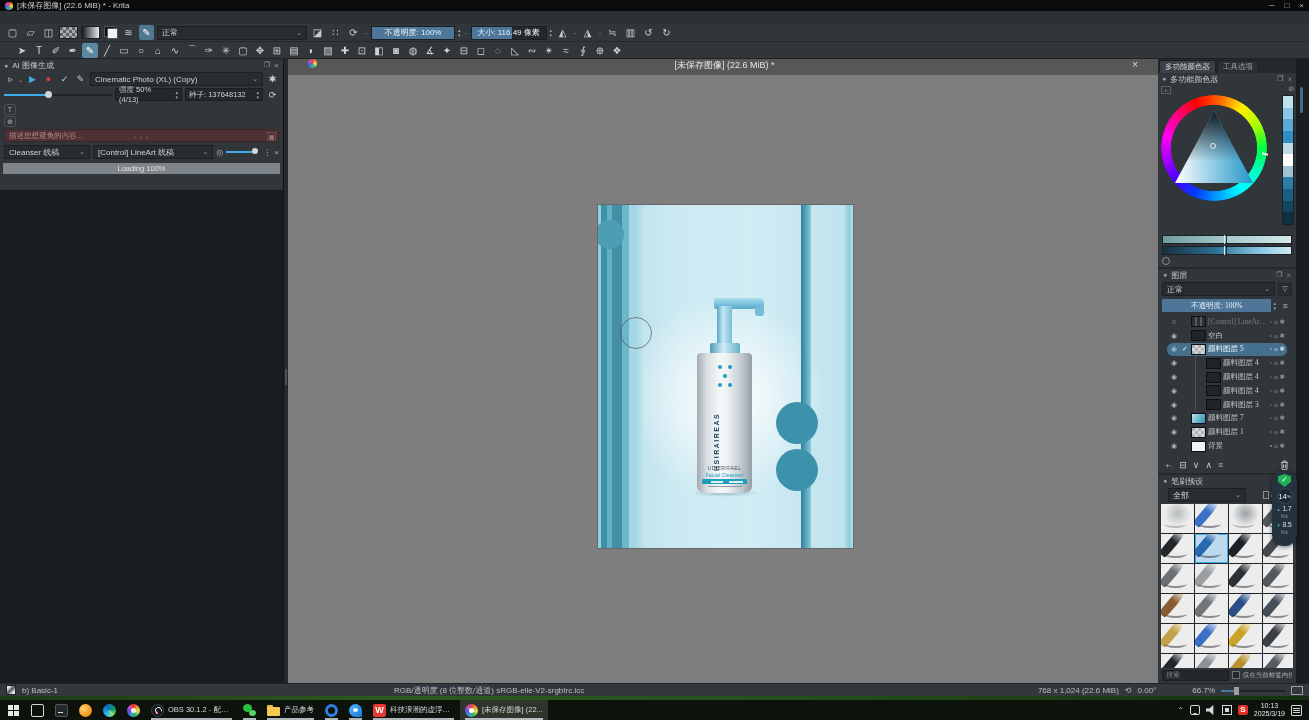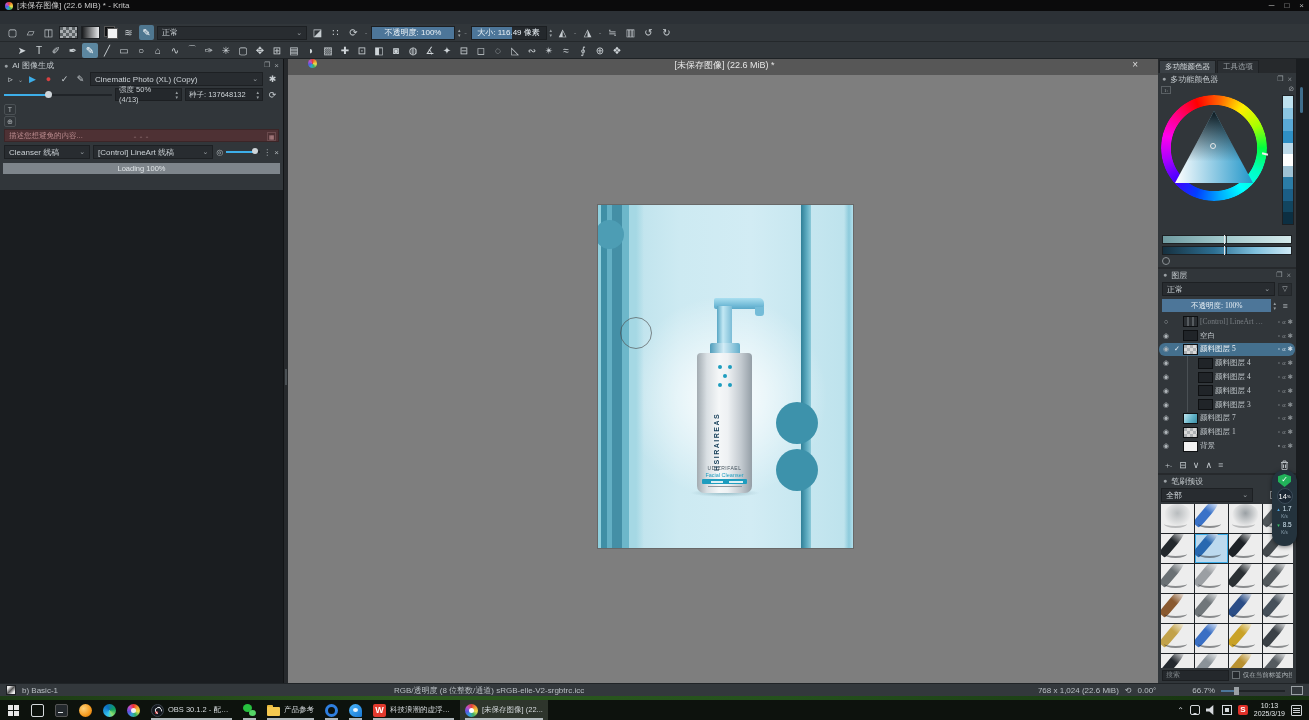--- a/index.html
+++ b/index.html
@@ -177,21 +177,21 @@
   .round-btn { margin:1px 0 0 4px; width:8px; height:8px; border:1px solid #8a9094; border-radius:50%; }
 
   .layers-docker { background:#31363a; flex:none; margin-top:2px; padding:0 1px; }
   .lay-blend-row { display:flex; align-items:center; gap:3px; padding:1px 3px; }
   .funnel { width:14px; height:13px; border:1px solid #23272a; background:#2a2e32; font-size:7px; color:#aeb4b8;
             display:flex; align-items:center; justify-content:center; flex:none; }
   .lay-op-row { display:flex; align-items:center; gap:2px; padding:2px 3px; }
   .lay-op-bar { flex:1; height:13px; background:#4d7699; position:relative; }
   .lay-op-bar span { display:block; text-align:center; font-size:7.5px; line-height:13px; color:#eaf1f6; }
   .lay-menu-btn { width:14px; height:13px; font-size:9px; color:#c3c9cd; display:flex; align-items:center; justify-content:center; }
-  .layer-list { height:139px; overflow:hidden; padding:1px 0; }
+  .layer-list { height:139px; overflow:hidden; padding:1px 8px; }
   .lrow { height:13.8px; display:flex; align-items:center; gap:2px; padding:0 2px; font-size:7.5px; color:#c3c9cd; }
   .lrow.selected { background:#44708e; color:#f2f6f9;border-radius:6px; }
   .lrow.dim { color:#787e83; }
   .lrow .eye { width:10px; font-size:7px; color:#aeb4b8; text-align:center; flex:none; }
   .lrow .chk { width:8px; font-size:7px; color:#e8f0f5; text-align:center; flex:none; }
   .lrow .ind { width:9px; flex:none; border-left:1px solid #4a5054; height:100%; margin-left:4px; }
   .lthumb { width:15px; height:11px; border:1px solid #0e1012; flex:none; }
   .t-bars { background:repeating-linear-gradient(90deg,#2b2f33 0 3px,#565b5f 3px 5px); }
   .t-dark { background:#202428; }
   .t-checker { background:conic-gradient(#d8d8d8 25%,#aeb2b5 0 50%,#d8d8d8 0 75%,#aeb2b5 0) 0 0/6px 6px; }
@@ -199,21 +199,21 @@
   .t-white { background:#f2f2f2; }
   .lname { flex:1; overflow:hidden; white-space:nowrap; text-overflow:ellipsis; }
   .lbadges { display:flex; gap:2px; font-size:6.5px; color:#8a9094; flex:none; }
   .lrow.selected .lbadges { color:#cfdde8; }
   .lay-actions { height:16px; display:flex; align-items:center; gap:6px; padding:0 6px; margin-top:4px; }
   .lab { font-size:9px; color:#c3c9cd; display:flex; align-items:center; gap:1px; }
   .lab .mini-arrow { font-size:5px; }
   .trash { margin-left:auto; }
 
   .brush-docker { background:#31363a; flex:1; margin-top:2px; display:flex; flex-direction:column; min-height:0; padding:0 1px; }
-  .brush-filter { display:flex; align-items:center; gap:17px; padding:1px 2px; }
+  .brush-filter { display:flex; align-items:center; gap:17px; padding:1px 9px; }
   .tagbtn { display:flex; align-items:center; gap:2px; font-size:7.5px; color:#b9bfc3; }
   .tagbtn .tagico { width:6px; height:8px; border:1px solid #8a9094; }
   .brush-grid { flex:1; margin:1px 2px; background:#202428; overflow:hidden; display:grid;
                 grid-template-columns:repeat(4,33px); grid-auto-rows:29px; gap:1px; align-content:start; }
   .cell { background:#ededed; position:relative; overflow:hidden; }
   .cell::before { content:""; position:absolute; left:20%; top:-28%; width:26%; height:115%;
                   background:linear-gradient(180deg,#ffffff, var(--c) 45%, var(--c)); border-radius:40% 40% 22% 22%;
                   transform:rotate(40deg); }
   .cell::after { content:""; position:absolute; left:8%; bottom:16%; width:72%; height:24%;
                  border-bottom:2px solid rgba(40,44,48,.5); border-radius:50%; }

